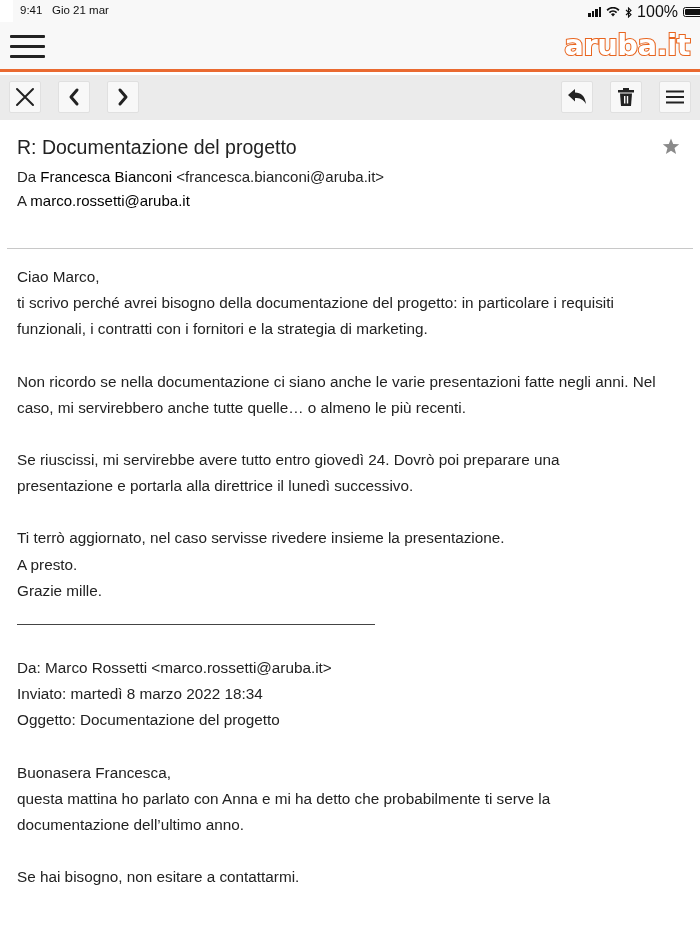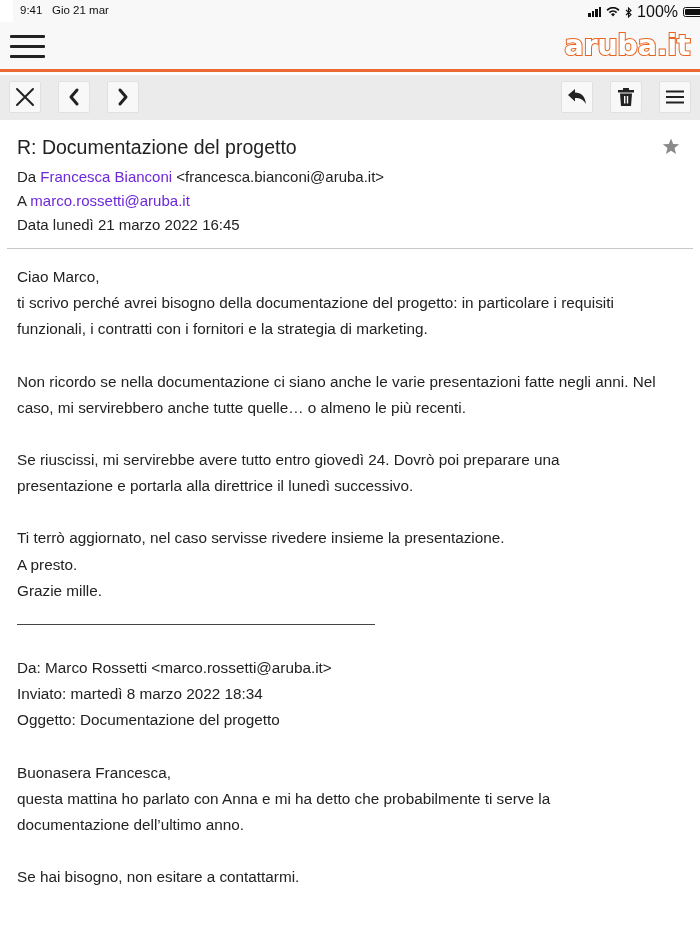--- a/index.html
+++ b/index.html
@@ -23,21 +23,21 @@
           -webkit-text-stroke: 2px #e8641e; paint-order: stroke fill; }
 
   .toolbar { position: absolute; top: 75px; left: 0; width: 700px; height: 45px; background: #ebebeb; }
   .tb-btn { position: absolute; top: 6px; width: 32px; height: 32px; background: #f8f8f8; border: 1px solid #e0e0e0; border-radius: 2px; display: flex; align-items: center; justify-content: center; cursor: pointer; }
   .tb-btn svg { display: block; }
 
   .email-header { position: absolute; top: 120px; left: 0; width: 688px; height: 130px; background: #ffffff; }
   .subject { position: absolute; left: 17px; top: 16px; font-size: 19.5px; color: #222; }
   .star { position: absolute; right: 8px; top: 18px; cursor: pointer; }
   .meta-line { position: absolute; left: 17px; font-size: 15px; color: #222; }
-  .meta-link { color: #6d28d9; cursor: pointer; text-align: right; }
+  .meta-link { color: #000000; cursor: pointer; text-align: right; }
   .divider { position: absolute; top: 248px; left: 7px; width: 686px; height: 1px; background: #c8c8c8; }
 
   .body { position: absolute; top: 264px; left: 17px; width: 670px; font-size: 15.3px; line-height: 26.2px; color: #222; }
   .body p { white-space: pre-line; }
   .gap { height: 26px; }
   .sig-rule { width: 358px; height: 1px; background: #444; margin-top: 20px; margin-bottom: 30px; }
   .quote-head p { font-size: 15.3px; }
 </style>
 </head>
 <body>
@@ -123,24 +123,20 @@
   </svg>
   <div class="meta-line" style="top:48px">
     <span>Da</span>
     <span class="meta-link">Francesca Bianconi</span>
     <span>&lt;francesca.bianconi@aruba.it&gt;</span>
   </div>
   <div class="meta-line" style="top:72px">
     <span>A</span>
     <span class="meta-link">marco.rossetti@aruba.it</span>
   </div>
-  <div class="meta-line" style="top:96px">
-    <span>Data</span>
-    <span>lunedì 21 marzo 2022 16:45</span>
-  </div>
 </div>
 <div class="divider"></div>
 
 <div class="body">
   <p>Ciao Marco,</p>
   <p style="padding-right:22px">ti scrivo perché avrei bisogno della documentazione del progetto: in particolare i requisiti funzionali, i contratti con i fornitori e la strategia di marketing.</p>
   <div class="gap"></div>
   <p style="padding-right:24px">Non ricordo se nella documentazione ci siano anche le varie presentazioni fatte negli anni. Nel caso, mi servirebbero anche tutte quelle… o almeno le più recenti.</p>
   <div class="gap"></div>
   <p style="padding-right:30px">Se riuscissi, mi servirebbe avere tutto entro giovedì 24. Dovrò poi preparare una presentazione e portarla alla direttrice il lunedì successivo.</p>

